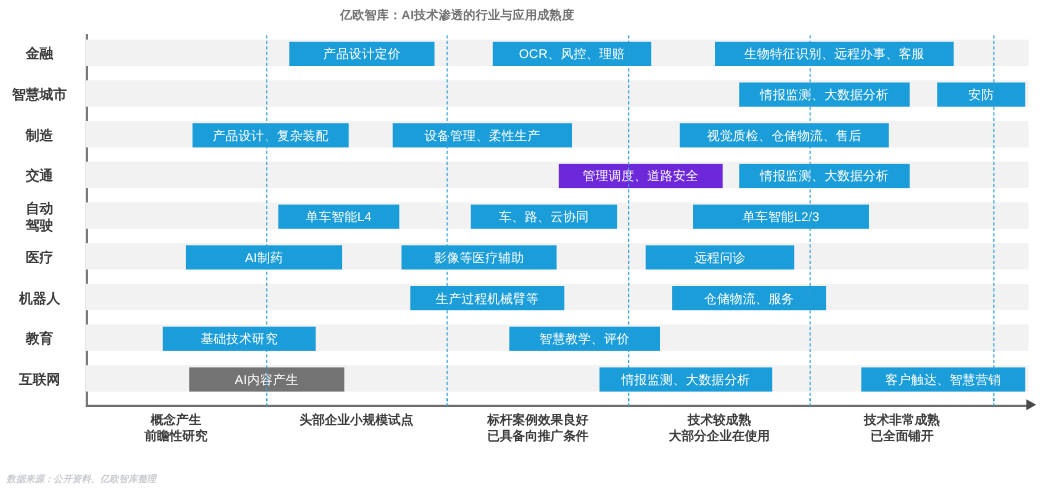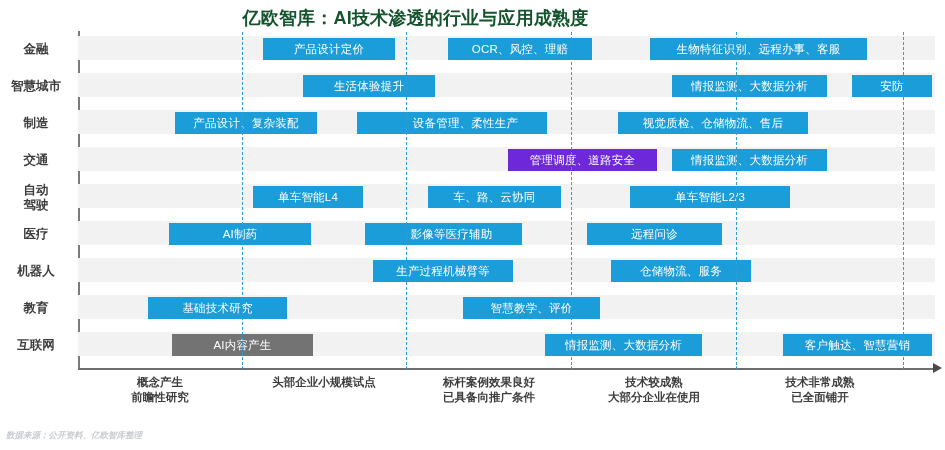--- a/index.html
+++ b/index.html
@@ -8,21 +8,21 @@
     background:#ffffff;
     font-family:"Liberation Sans","DejaVu Sans",sans-serif;
     overflow:hidden;
     position:relative;
   }
   #chart-root{position:relative;width:945px;height:450px;}
 
   .title{
     position:absolute;left:0;top:6px;width:831px;
     text-align:center;
-    font-size:18px;font-weight:bold;color:#14532d;
+    font-size:11px;font-weight:bold;color:#737373;
     letter-spacing:.2px;
   }
 
   
   .plot{
     position:absolute;
     left:78px;top:32px;
     width:857px;height:333px;
   }
   .axis-left{
@@ -127,37 +127,36 @@
     </div>
 
   <div class="axis-left"></div>
 
   <div class="plot" id="plot-area">
       <div class="band" style="top: 0px; height: 24px; margin-top: 4px;"></div>
       <div class="bar" style="left: 185px; width: 132px; top: 6px; background: rgb(27, 157, 217);">产品设计定价</div>
       <div class="bar" style="left: 370px; width: 144px; top: 6px; background: rgb(27, 157, 217);">OCR、风控、理赔</div>
       <div class="bar" style="left: 572px; width: 217px; top: 6px; background: rgb(27, 157, 217);">生物特征识别、远程办事、客服</div>
       <div class="band" style="top: 37px; height: 24px; margin-top: 4px;"></div>
-      <div class="bar" style="left: 225px; width: 132px; top: 43px; background: rgb(27, 157, 217);">生活体验提升</div>
       <div class="bar" style="left: 594px; width: 155px; top: 43px; background: rgb(27, 157, 217);">情报监测、大数据分析</div>
       <div class="bar" style="left: 774px; width: 80px; top: 43px; background: rgb(27, 157, 217);">安防</div>
       <div class="band" style="top: 74px; height: 24px; margin-top: 4px;"></div>
       <div class="bar" style="left: 97px; width: 142px; top: 80px; background: rgb(27, 157, 217);">产品设计、复杂装配</div>
-      <div class="bar" style="left: 279px; width: 163px; top: 80px; background: rgb(27, 157, 217); padding-left: 27px;">设备管理、柔性生产</div>
+      <div class="bar" style="left: 279px; width: 163px; top: 80px; background: rgb(27, 157, 217);">设备管理、柔性生产</div>
       <div class="bar" style="left: 540px; width: 190px; top: 80px; background: rgb(27, 157, 217);">视觉质检、仓储物流、售后</div>
       <div class="band" style="top: 111px; height: 24px; margin-top: 4px;"></div>
       <div class="bar" style="left: 430px; width: 149px; top: 117px; background: #6d28d9;">管理调度、道路安全</div>
       <div class="bar" style="left: 594px; width: 155px; top: 117px; background: rgb(27, 157, 217);">情报监测、大数据分析</div>
       <div class="band" style="top: 148px; height: 24px; margin-top: 4px;"></div>
       <div class="bar" style="left: 175px; width: 110px; top: 154px; background: rgb(27, 157, 217);">单车智能L4</div>
       <div class="bar" style="left: 350px; width: 133px; top: 154px; background: rgb(27, 157, 217);">车、路、云协同</div>
       <div class="bar" style="left: 552px; width: 160px; top: 154px; background: rgb(27, 157, 217);">单车智能L2/3</div>
       <div class="band" style="top: 185px; height: 24px; margin-top: 4px;"></div>
       <div class="bar" style="left: 91px; width: 142px; top: 191px; background: rgb(27, 157, 217);">AI制药</div>
-      <div class="bar" style="left: 287px; width: 141px; top: 191px; background: rgb(27, 157, 217); padding-left: 16px;">影像等医疗辅助</div>
+      <div class="bar" style="left: 287px; width: 141px; top: 191px; background: rgb(27, 157, 217);">影像等医疗辅助</div>
       <div class="bar" style="left: 509px; width: 135px; top: 191px; background: rgb(27, 157, 217);">远程问诊</div>
       <div class="band" style="top: 222px; height: 24px; margin-top: 4px;"></div>
       <div class="bar" style="left: 295px; width: 140px; top: 228px; background: rgb(27, 157, 217);">生产过程机械臂等</div>
       <div class="bar" style="left: 533px; width: 140px; top: 228px; background: rgb(27, 157, 217);">仓储物流、服务</div>
       <div class="band" style="top: 259px; height: 24px; margin-top: 4px;"></div>
       <div class="bar" style="left: 70px; width: 139px; top: 265px; background: rgb(27, 157, 217);">基础技术研究</div>
       <div class="bar" style="left: 385px; width: 137px; top: 265px; background: rgb(27, 157, 217);">智慧教学、评价</div>
       <div class="band" style="top: 296px; height: 24px; margin-top: 4px;"></div>
       <div class="bar" style="left: 94px; width: 141px; top: 302px; background: #737373;">AI内容产生</div>
       <div class="bar" style="left: 467px; width: 157px; top: 302px; background: rgb(27, 157, 217);">情报监测、大数据分析</div>

